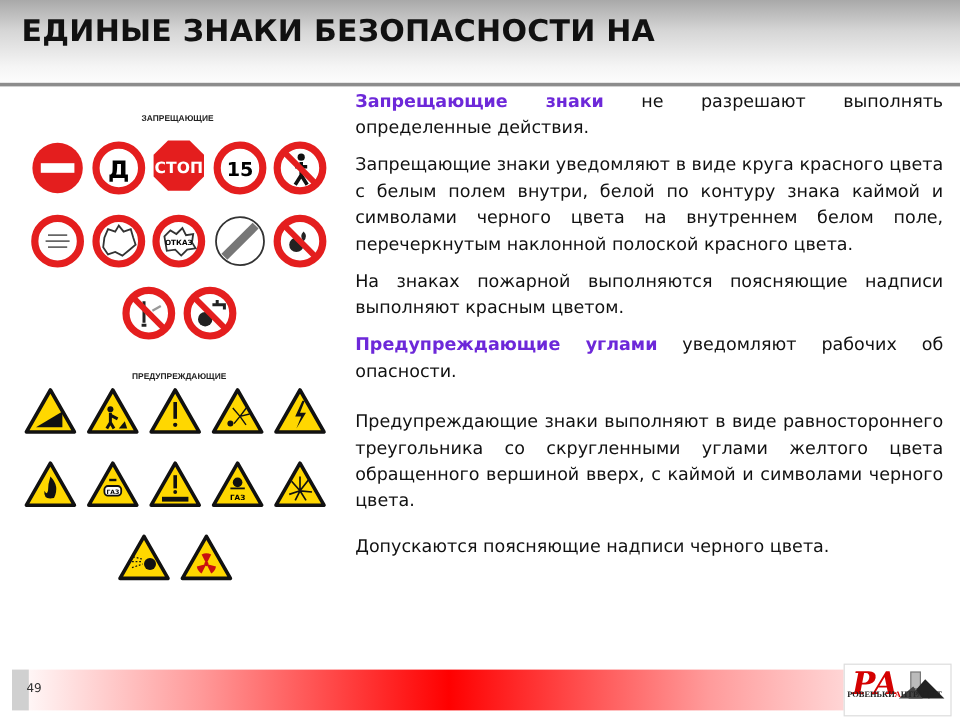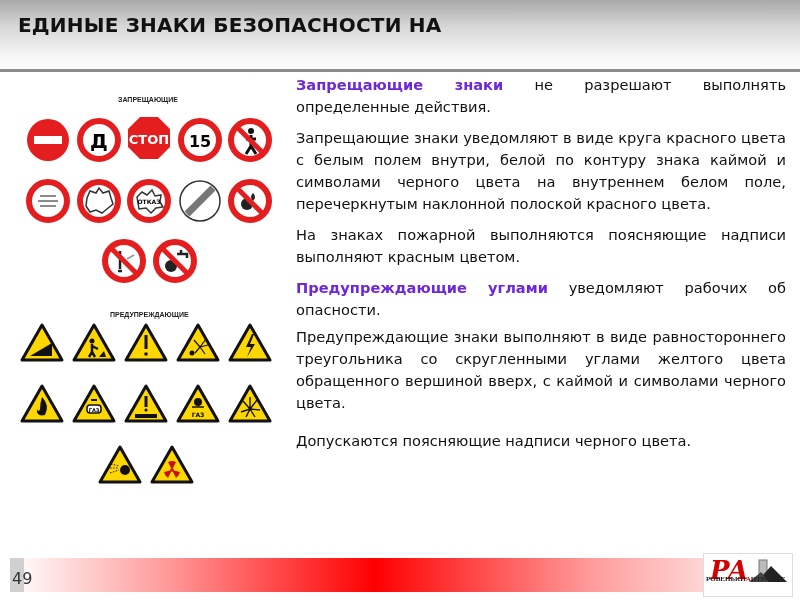--- a/index.html
+++ b/index.html
@@ -1,28 +1,28 @@
 <!DOCTYPE html>
 <html><head>
 <meta charset="utf-8">
 <style>
   html, body { margin:0; padding:0; }
   body { width:800px; height:600px; position:relative; overflow:hidden; background:#ffffff; font-family:"DejaVu Sans", sans-serif; }
   .header-bg { position:absolute; left:0; top:0; width:800px; height:74px; background:linear-gradient(#a9a9a9 0%, #d6d6d6 35%, #f5f5f5 75%, #ffffff 100%); }
   .header-rule { position:absolute; left:0; top:69px; width:800px; height:3px; background:#8c8c8c; }
-  .title { position:absolute; left:18px; top:10px; margin:0; font-family:"DejaVu Sans", sans-serif; font-weight:bold; font-size:20px; line-height:31px; color:#111; letter-spacing:0.2px; }
+  .title { position:absolute; left:18px; top:10px; margin:0; font-family:"DejaVu Sans", sans-serif; font-weight:bold; font-size:25px; line-height:31px; color:#111; letter-spacing:0.2px; }
   .signs { position:absolute; left:10px; top:86px; width:280px; height:450px; }
   .sec-title { position:absolute; font-family:"Liberation Sans", sans-serif; font-size:7px; font-weight:bold; color:#222; }
   .content { position:absolute; left:296px; top:74px; width:490px; font-size:14.6px; line-height:22px; color:#111; }
   .content p { margin:0; text-align:justify; }
   .content p.gap { margin-top:9px; }
   .red { color:#6d28d9; font-weight:bold; }
   .footer-bar { position:absolute; left:10px; top:558px; width:775px; height:34px; background:linear-gradient(90deg, #ffffff 0%, #ff9b9b 20%, #ff0000 47%, #ff9b9b 75%, #ffffff 100%); }
   .page-box { position:absolute; left:10px; top:558px; width:14px; height:34px; background:#d0d0d0; }
-  .page-num { position:absolute; left:12px; top:569px; font-size:16px; color:#333; }
+  .page-num { position:absolute; left:22px; top:569px; font-size:10px; color:#333; }
   .logo { position:absolute; left:703px; top:553px; width:88px; height:42px; background:#fff; border:1px solid #ddd; }
   .logo-pa { position:absolute; left:6px; top:1px; font-family:"DejaVu Serif", serif; font-style:italic; font-weight:bold; font-size:26px; color:#d40000; letter-spacing:-2px; }
   .logo-name { position:absolute; left:2px; bottom:13px; font-size:7px; font-weight:bold; color:#222; white-space:nowrap; font-family:"Liberation Serif", serif;text-align:right; }
   .logo-name .a { color:#d40000; }
 </style>
 </head>
 <body>
 
 <div class="header-bg"></div>
 <div class="header-rule"></div>
@@ -174,21 +174,21 @@
   <p>
     <span class="red">Запрещающие знаки</span>
     <span>не разрешают выполнять определенные действия.</span>
   </p>
   <p class="gap">Запрещающие знаки уведомляют в виде круга красного цвета с белым полем внутри, белой по контуру знака каймой и символами черного цвета на внутреннем белом поле, перечеркнутым наклонной полоской красного цвета.</p>
   <p class="gap">На знаках пожарной выполняются поясняющие надписи выполняют красным цветом.</p>
   <p class="gap">
     <span class="red">Предупреждающие углами</span>
     <span>уведомляют рабочих об опасности.</span>
   </p>
-  <p style="margin-top:5px">Предупреждающие знаки выполняют в виде равностороннего треугольника со скругленными углами желтого цвета обращенного вершиной вверх, с каймой и символами черного цвета.</p>
+  <p style="margin-top:20px">Предупреждающие знаки выполняют в виде равностороннего треугольника со скругленными углами желтого цвета обращенного вершиной вверх, с каймой и символами черного цвета.</p>
   <p style="margin-top:16px">Допускаются поясняющие надписи черного цвета.</p>
 </div>
 
 <div class="footer-bar"></div>
 <div class="page-box"></div>
 <div class="page-num">49</div>
 <div class="logo">
   <span class="logo-pa">РА</span>
   <svg width="40" height="26" style="position:absolute;right:3px;top:4px;">
     <rect x="10" y="2" width="8" height="14" fill="#bbb" stroke="#777" stroke-width="1"></rect>

